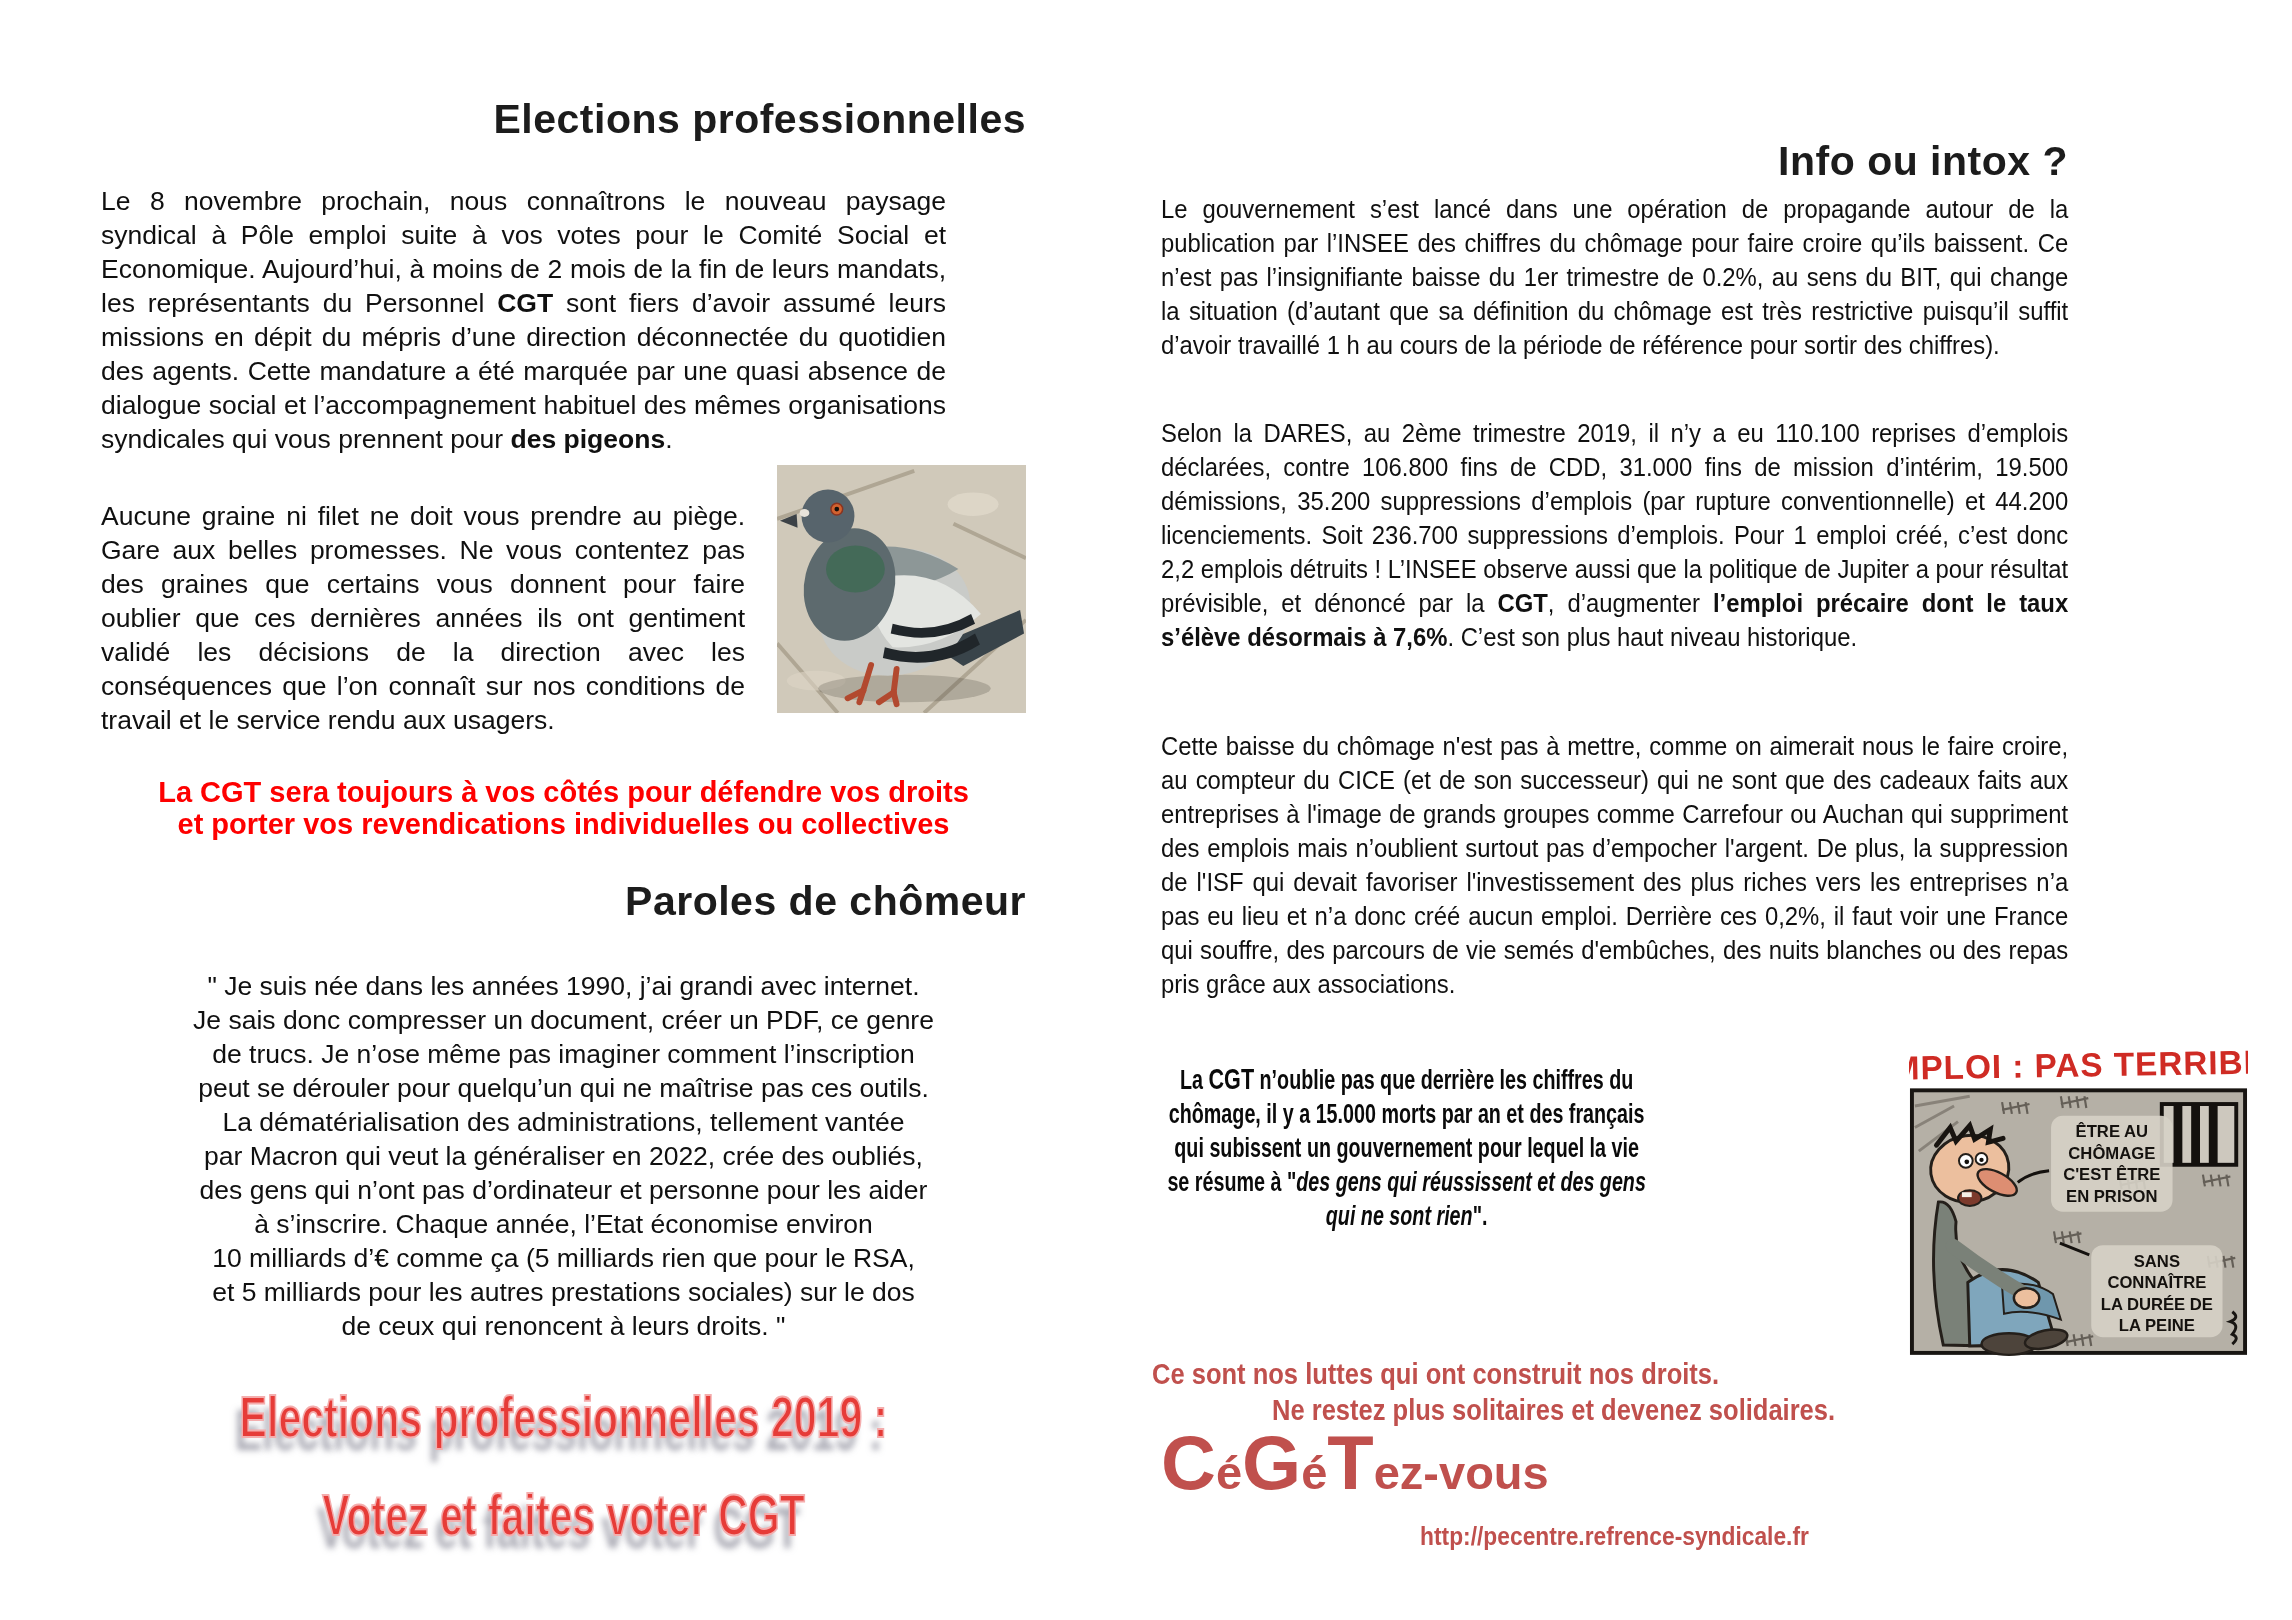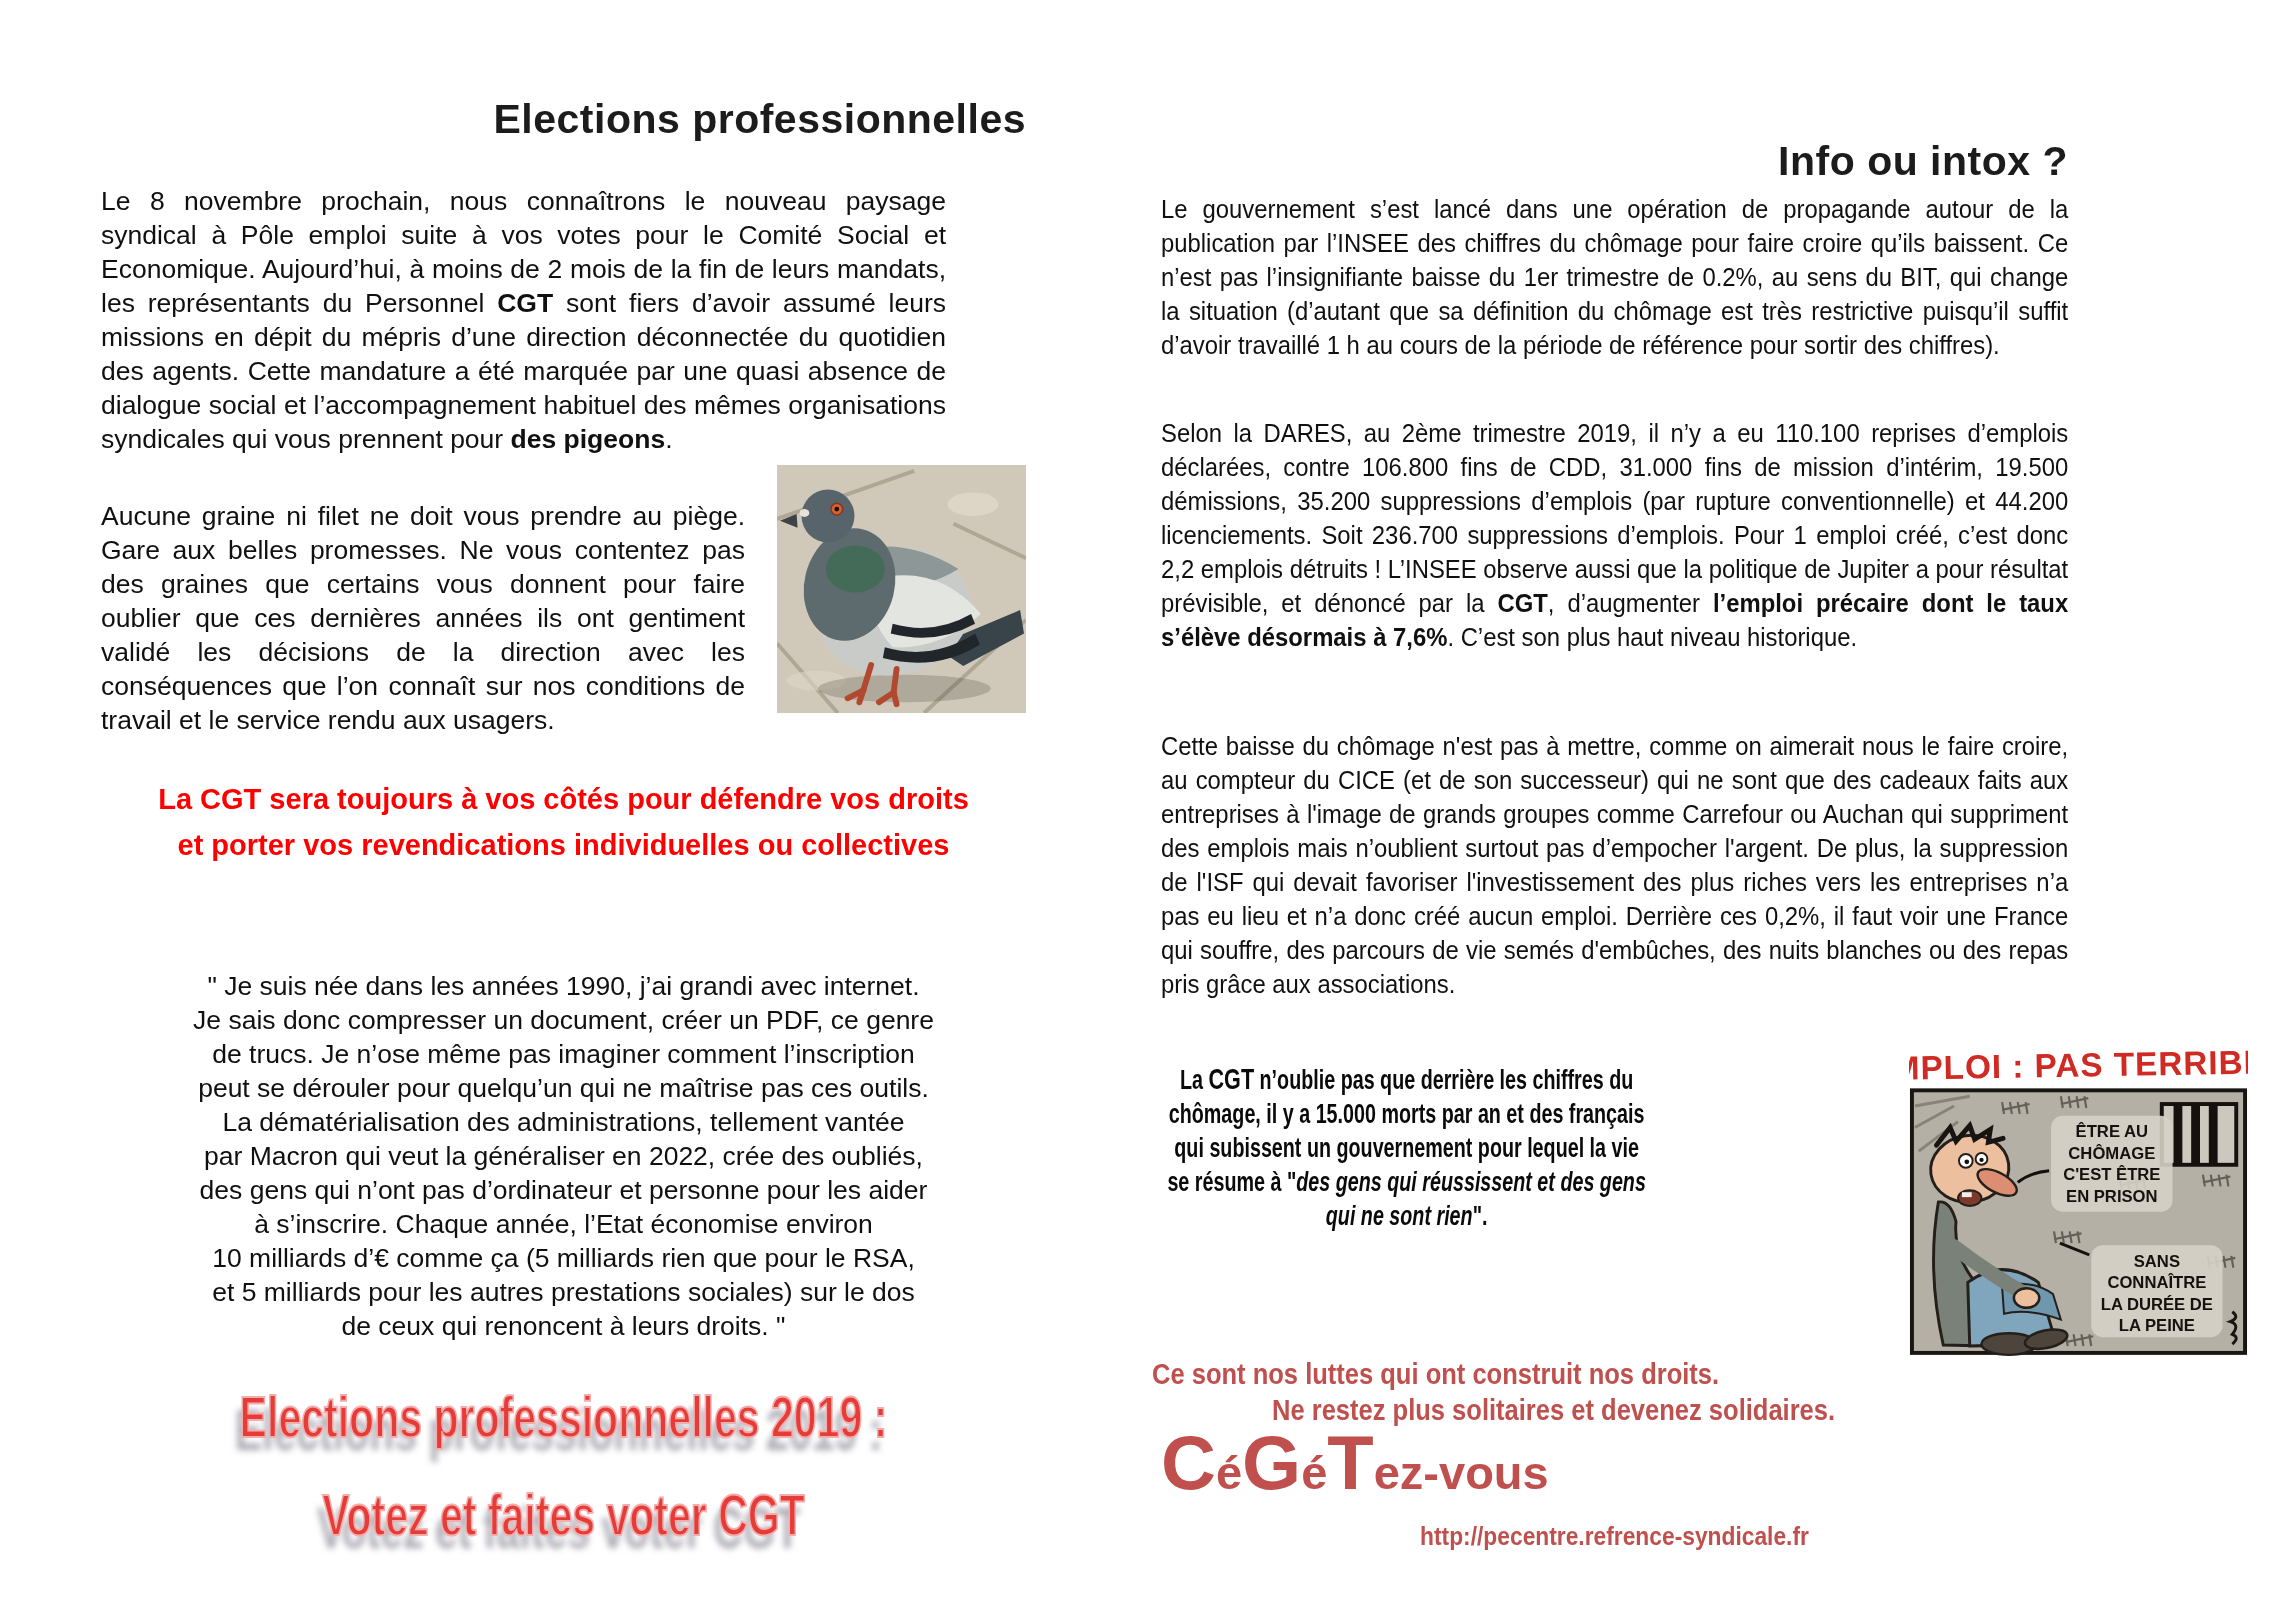--- a/index.html
+++ b/index.html
@@ -4,21 +4,21 @@
 <style>
   html,body{margin:0;padding:0;background:#ffffff;}
   #page{position:relative;width:2293px;height:1620px;background:#ffffff;
         font-family:"Liberation Sans",sans-serif;color:#0d0d0d;overflow:hidden;}
   .abs{position:absolute;}
   .doc-title{font-size:41px;font-weight:bold;text-align:right;color:#1c1c1c;letter-spacing:0.5px;}
   .body-text{font-size:26.5px;line-height:34px;text-align:justify;color:#101010;}
   .condense{transform:scaleX(0.90);transform-origin:left top;}
   .b{font-weight:bold;}
   .i{font-style:italic;}
-  .red-banner{font-size:29px;line-height:46px;font-weight:bold;color:#fe0000;text-align:center;white-space:pre-line;}
+  .red-banner{font-size:29px;line-height:32px;font-weight:bold;color:#fe0000;text-align:center;white-space:pre-line;}
   .quote-text{font-size:26.5px;line-height:34px;text-align:center;white-space:pre-line;color:#101010;}
   .bold-block{font-size:27.4px;line-height:34px;font-weight:bold;text-align:center;color:#0a0a0a;
               transform:scaleX(0.72);transform-origin:left top;}
   .bold-block .cgt-big{font-size:30px;}
   .wordart{font-size:57px;font-weight:bold;color:#e63c38;text-align:center;
            -webkit-text-stroke:2px #f4adad;
            text-shadow:-6.9px 12.7px 6.9px rgba(125,125,140,0.65);
            transform:scaleX(0.72);transform-origin:center top;white-space:nowrap;}
   .slogan{font-size:29px;font-weight:bold;color:#c0504d;white-space:nowrap;
           transform:scaleX(0.88);transform-origin:left top;}
@@ -72,20 +72,21 @@
           <line x1="119" y1="232" x2="122" y2="244"></line>
       </g>
     </g>
   </svg>
 
   <div class="abs body-text" style="left:101px;top:499px;width:644px;">Aucune graine ni filet ne doit vous prendre au piège. Gare aux belles promesses. Ne vous contentez pas des graines que certains vous donnent pour faire oublier que ces dernières années ils ont gentiment validé les décisions de la direction avec les conséquences que l’on connaît sur nos conditions de travail et le service rendu aux usagers.</div>
 
   <div class="abs red-banner" style="left:101px;top:776px;width:925px;">La CGT sera toujours à vos côtés pour défendre vos droits
 et porter vos revendications individuelles ou collectives</div>
 
+  <div class="abs doc-title" style="left:101px;top:878px;width:925px;">Paroles de chômeur</div>
 
   <div class="abs quote-text" style="left:101px;top:969px;width:925px;">" Je suis née dans les années 1990, j’ai grandi avec internet.
 Je sais donc compresser un document, créer un PDF, ce genre
 de trucs. Je n’ose même pas imaginer comment l’inscription
 peut se dérouler pour quelqu’un qui ne maîtrise pas ces outils.
 La dématérialisation des administrations, tellement vantée
 par Macron qui veut la généraliser en 2022, crée des oubliés,
 des gens qui n’ont pas d’ordinateur et personne pour les aider
 à s’inscrire. Chaque année, l’Etat économise environ
 10 milliards d’€ comme ça (5 milliards rien que pour le RSA,

